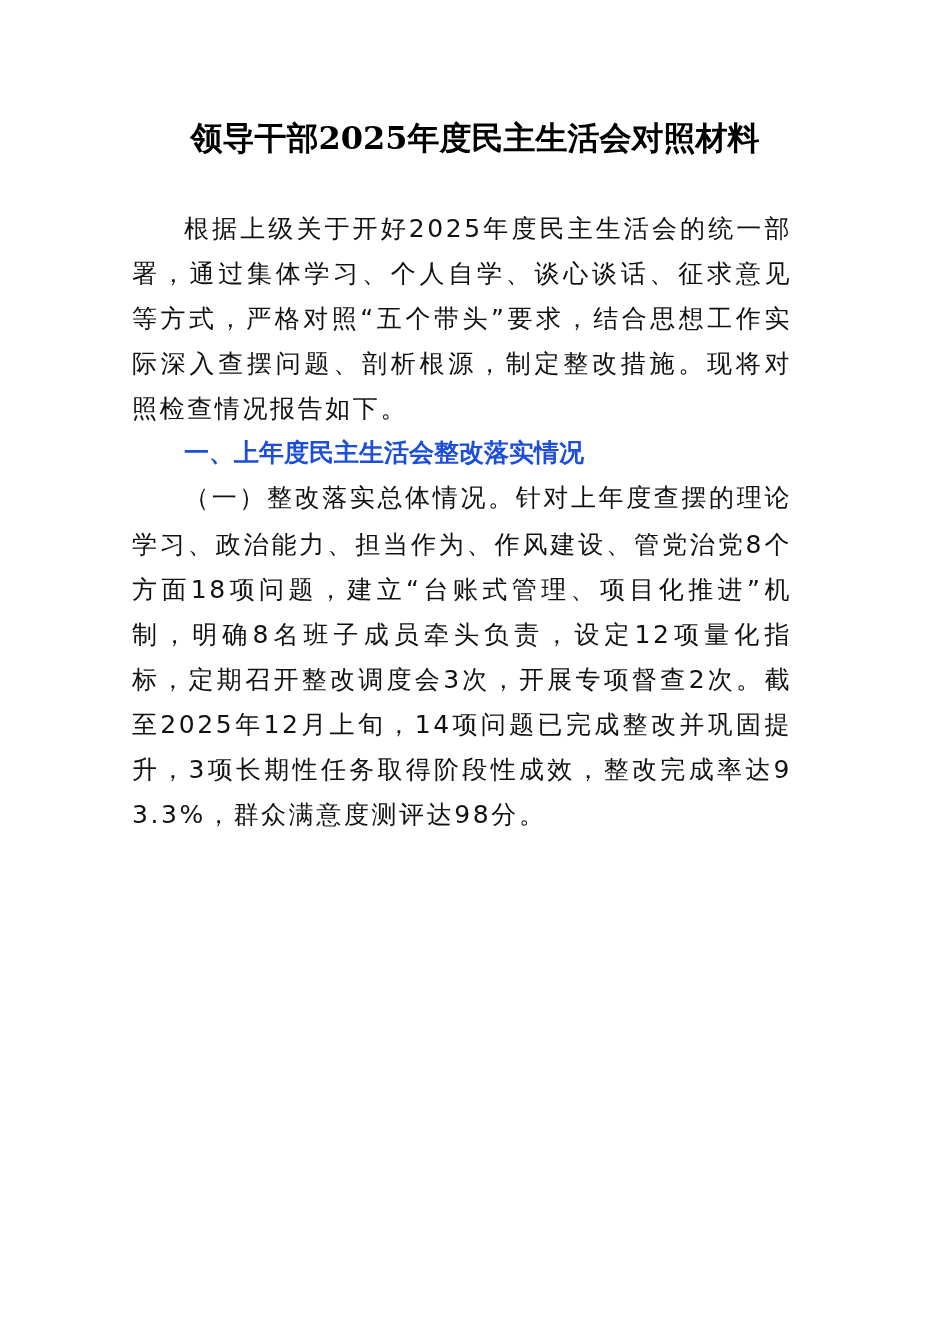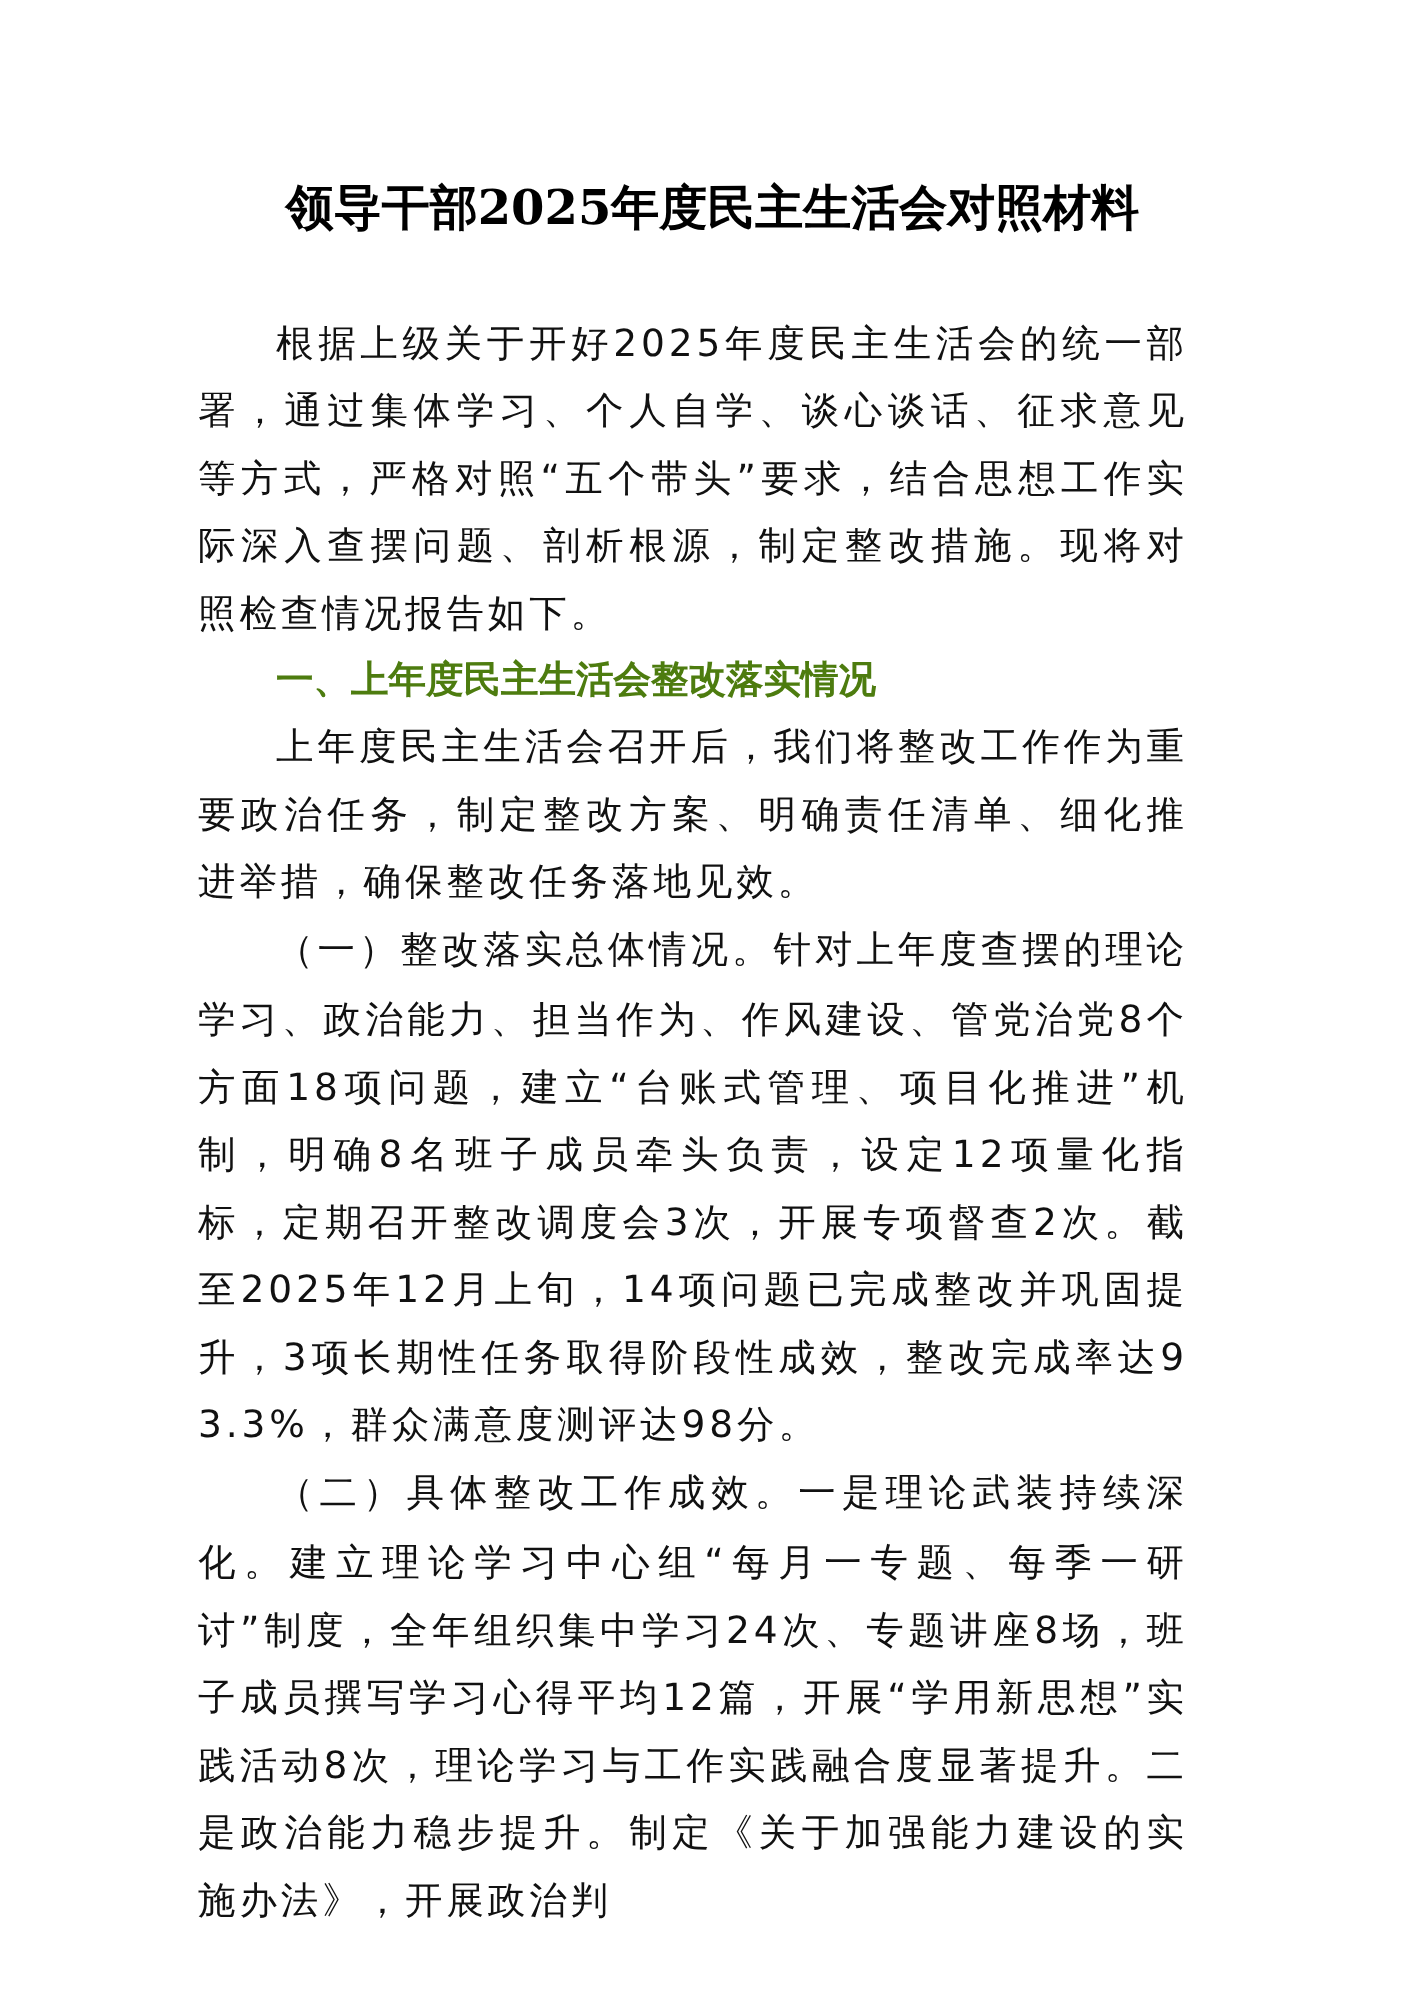--- a/index.html
+++ b/index.html
@@ -17,38 +17,36 @@
     position: absolute; left: 132px; top: 206px; width: 660px;
     font-family: "DejaVu Sans", "Liberation Sans", sans-serif;
     font-size: 25px; color: #111; line-height: 45px;
   }
   .p {
     margin: 0; text-indent: 52px; text-align: justify; text-justify: inter-character;
     letter-spacing: 2.6px; word-break: break-all;
   }
   .h1 {
     margin: 0; text-indent: 52px; font-weight: normal; font-size: 25px;
-    line-height: 44px; letter-spacing: 0px; color: #4d7c0f;
+    line-height: 44px; letter-spacing: 0px; color: #1d4ed8;
     font-family: "DejaVu Sans", "Liberation Sans", sans-serif;
   }
   .h1 span { font-weight: bold; }
   .lead { font-family: Liberation Mono, monospace; }
 </style>
 </head>
 <body>
 
 <div class="page">
   <div class="title">领导干部2025年度民主生活会对照材料</div>
 
   <div class="body">
     <p class="p">根据上级关于开好2025年度民主生活会的统一部署，通过集体学习、个人自学、谈心谈话、征求意见等方式，严格对照“五个带头”要求，结合思想工作实际深入查摆问题、剖析根源，制定整改措施。现将对照检查情况报告如下。</p>
 
     <div>
       <h2 class="h1"><span>一、上年度民主生活会整改落实情况</span></h2>
 
-      <p class="p"><span>上年度民主生活会召开后，我们将整改工作作为重要政治任务，制定整改方案、明确责任清单、细化推进举措，确保整改任务落地见效。</span></p>
 
       <p class="p"><span class="lead">（一）整改落实总体情况。</span><span>针对上年度查摆的理论学习、政治能力、担当作为、作风建设、管党治党8个方面18项问题，建立“台账式管理、项目化推进”机制，明确8名班子成员牵头负责，设定12项量化指标，定期召开整改调度会3次，开展专项督查2次。截至2025年12月上旬，14项问题已完成整改并巩固提升，3项长期性任务取得阶段性成效，整改完成率达93.3%，群众满意度测评达98分。</span></p>
 
-      <p class="p"><span class="lead">（二）具体整改工作成效。</span><span>一是理论武装持续深化。建立理论学习中心组“每月一专题、每季一研讨”制度，全年组织集中学习24次、专题讲座8场，班子成员撰写学习心得平均12篇，开展“学用新思想”实践活动8次，理论学习与工作实践融合度显著提升。二是政治能力稳步提升。制定《关于加强能力建设的实施办法》，开展政治判</span></p>
     </div>
   </div>
 </div>
 
 </body></html>

